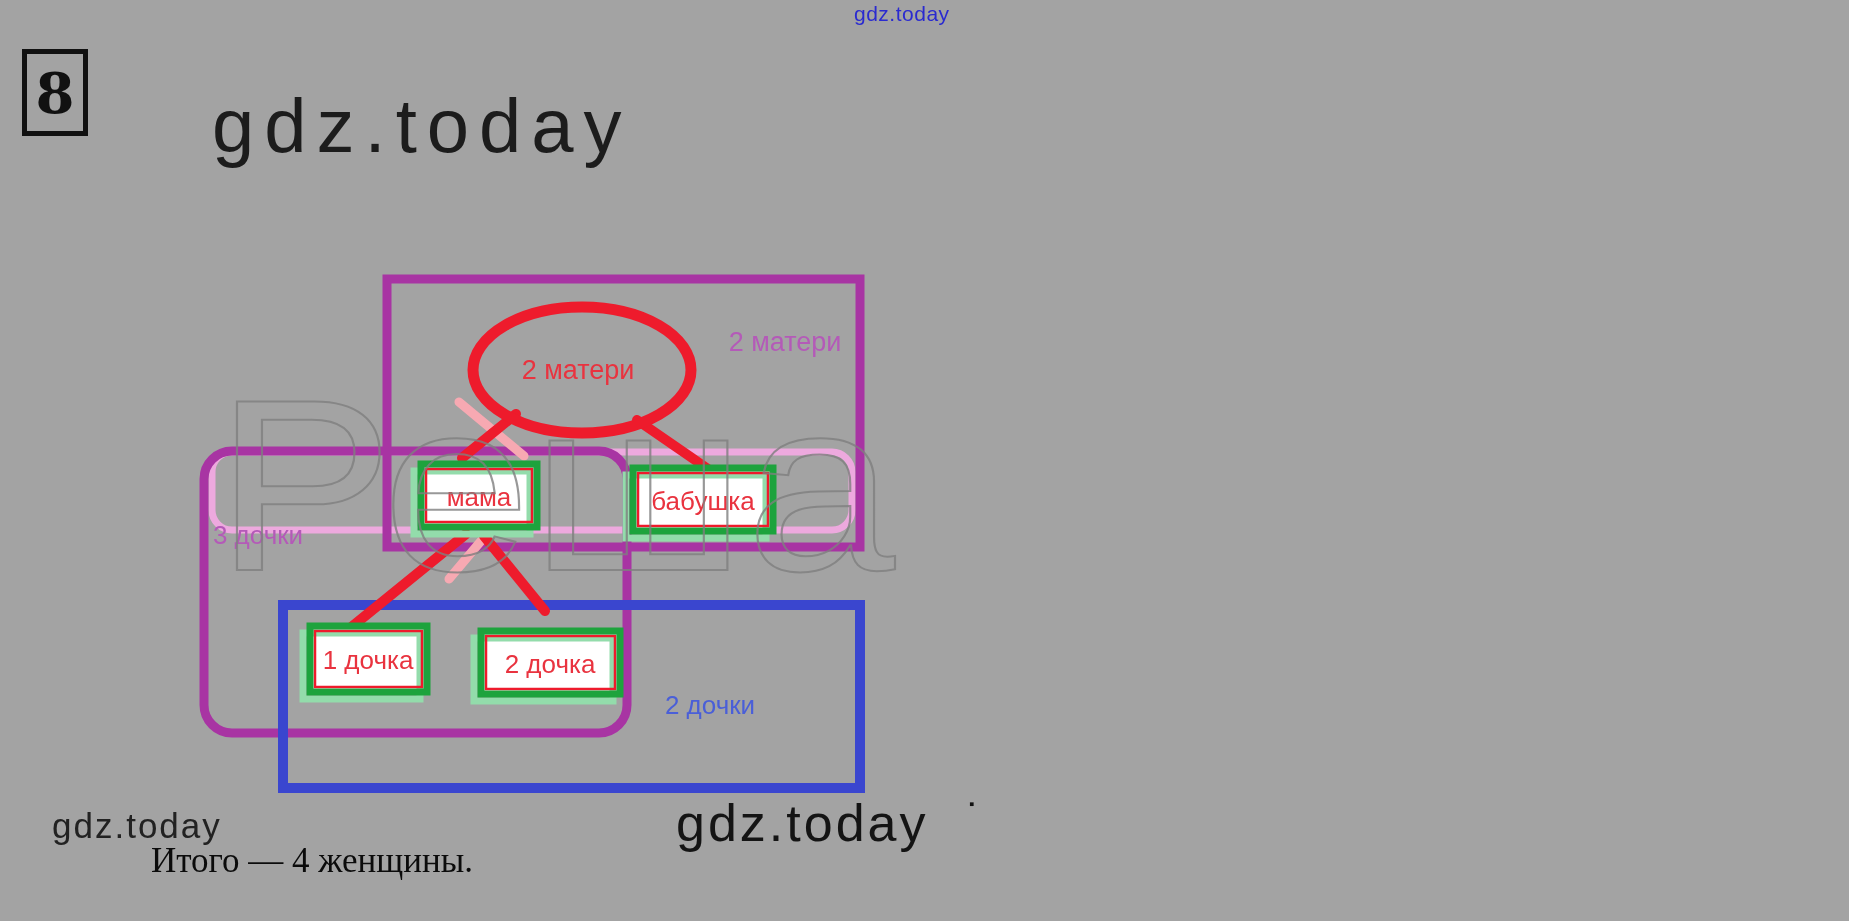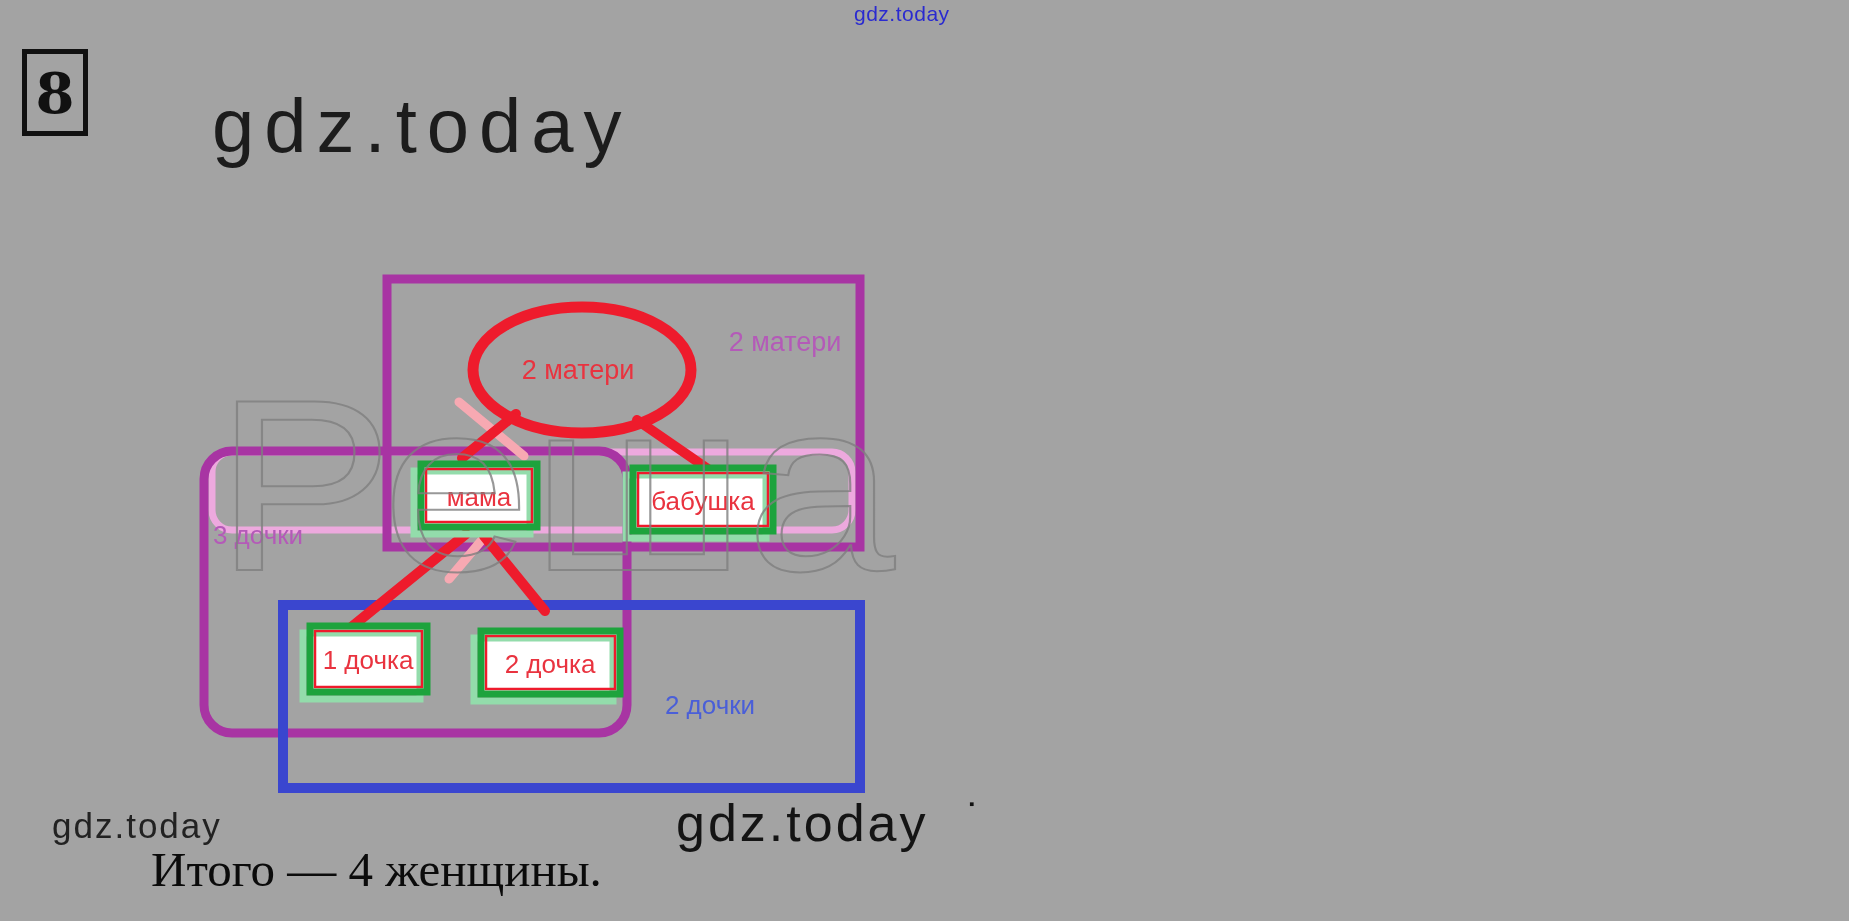--- a/index.html
+++ b/index.html
@@ -48,21 +48,21 @@
     font-size: 52px; font-weight: 300;
     letter-spacing: 3px; color: #141414;
   }
   .square-mark {
     left: 969px; top: 795px;
     font-size: 15px; color: #111;
   }
   .conclusion-text {
     left: 151px; top: 841px;
     font-family: "Liberation Serif", serif;
-    font-size: 49px; color: #0b0b0b;
+    font-size: 35px; color: #0b0b0b;
   }
   svg text { font-family: "Liberation Sans", sans-serif; }
 </style>
 </head>
 <body>
 
 <div id="canvas">
 
   <div class="abs top-watermark">gdz.today</div>
 

